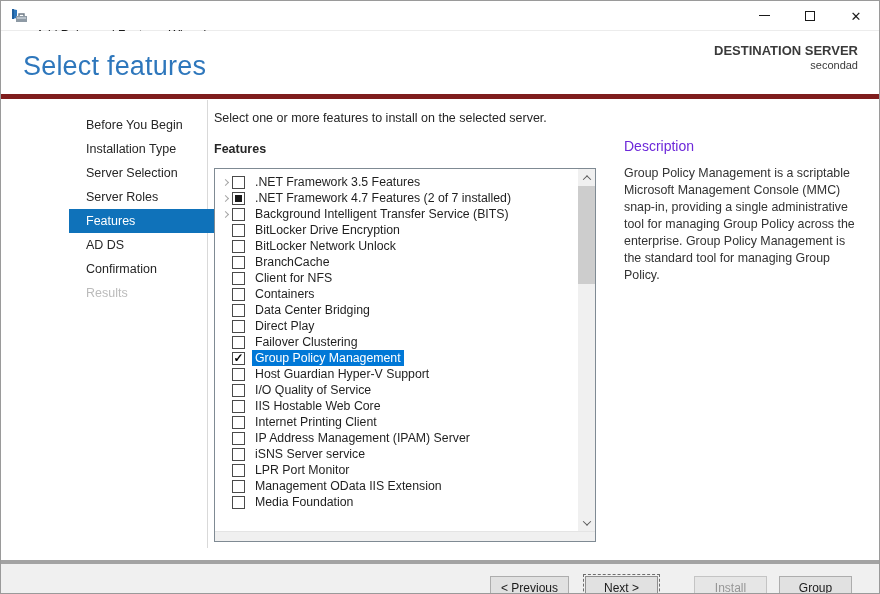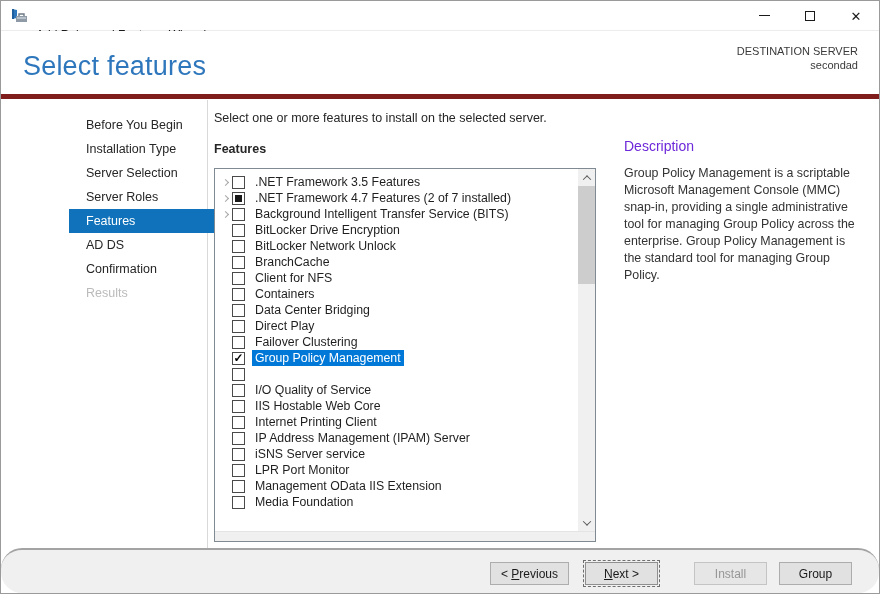--- a/index.html
+++ b/index.html
@@ -19,21 +19,21 @@
   .control { width:46px; height:100%; display:flex; align-items:center; justify-content:center; cursor:default; }
   .glyph-min { width:11px; height:1px; background:#1a1a1a; }
   .glyph-max { width:10px; height:10px; border:1px solid #1a1a1a; }
   .glyph-close::before { content:"\2715"; font-size:13px; color:#1a1a1a; line-height:1; }
   
   .header { position:absolute; top:30px; left:0; right:0; height:68px; background:#fff;
     border-bottom:5px solid #7f1d1d;padding-left:8px; }
   .page-title { position:absolute; left:22px; top:20px; font-size:27px; font-weight:300;
     color:#2e77bc; letter-spacing:0.2px; }
   .dest { position:absolute; right:21px; top:13px; text-align:right; line-height:14px; }
-  .dest-label { font-size:11px; font-weight:400; color:#3a3a3a; }
+  .dest-label { font-size:13px; font-weight:700; color:#3a3a3a; }
   .dest-name { font-size:11px; color:#3a3a3a; }
   
   .sidebar { position:absolute; top:99px; left:0; width:207px; bottom:45px; background:#fff;
     border-right:1px solid #d9d9d9; padding-top:13px;padding-left:48px; }
   .nav-item { height:24px; line-height:24px; padding-left:37px; font-size:12.5px; color:#262626; cursor:default; }
   .nav-item.selected { margin-left:20px; width:173px; padding-left:17px;
     background:#0f72ba; color:#ffffff; }
   .nav-item.disabled { color:#bbbbbb; }
   
   .instruction { position:absolute; left:213px; top:110px; font-size:12.5px; color:#262626; }
@@ -62,22 +62,22 @@
   .chev-down { width:6px; height:6px; border-right:1px solid #5a5a5a; border-bottom:1px solid #5a5a5a;
     transform:rotate(45deg) translate(-1px,-1px); }
   .sb-thumb { position:absolute; left:0; top:17px; width:17px; height:98px; background:#cdcdcd; }
   .hscroll { position:absolute; left:0; right:0; bottom:0; height:10px; background:#f0f0f0;
     border-top:1px solid #e4e4e4; }
   
   .desc { position:absolute; left:623px; top:137px; width:238px; }
   .desc-heading { font-size:14px; font-weight:400; color:#6d28d9; }
   .desc-text { margin-top:11px; font-size:12.4px; line-height:17px; color:#333333; }
   
-  .footer { position:absolute; left:0; right:0; bottom:0; height:45px; background:#f0f0f0;
-    border-top:2px solid #a3a3a3;border-radius:21px; }
+  .footer { position:absolute; left:0; right:0; bottom:0; height:33px; background:#f0f0f0;
+    border-top:4px solid #a3a3a3; }
   .buttons { position:absolute; right:27px; top:12px; display:flex; }
   .btn { height:23px; min-width:73px; padding:0 10px; background:#e1e1e1; border:1px solid #adadad;
     font-family:"Liberation Sans", sans-serif; font-size:12px; color:#1a1a1a; }
   .btn u { text-decoration:underline; }
   .btn-previous { margin-right:16px; }
   .btn-next { margin-right:36px; border-color:#8f8f8f; outline:1px dashed #6e6e6e; outline-offset:1px; }
   .btn-install { margin-right:12px; color:#969696; background:#e6e6e6; border-color:#c4c4c4; }
 </style>
 </head>
 <body>
@@ -192,20 +192,21 @@
           <span class="feature-label">Failover Clustering</span>
         </div>
         <div class="feature-row">
           <span class="expander"></span>
           <span class="checkbox checked"></span>
           <span class="feature-label selected">Group Policy Management</span>
         </div>
         <div class="feature-row">
           <span class="expander"></span>
           <span class="checkbox unchecked"></span>
+          <span class="feature-label">Host Guardian Hyper-V Support</span>
         </div>
         <div class="feature-row">
           <span class="expander"></span>
           <span class="checkbox unchecked"></span>
           <span class="feature-label">I/O Quality of Service</span>
         </div>
         <div class="feature-row">
           <span class="expander"></span>
           <span class="checkbox unchecked"></span>
           <span class="feature-label">IIS Hostable Web Core</span>

